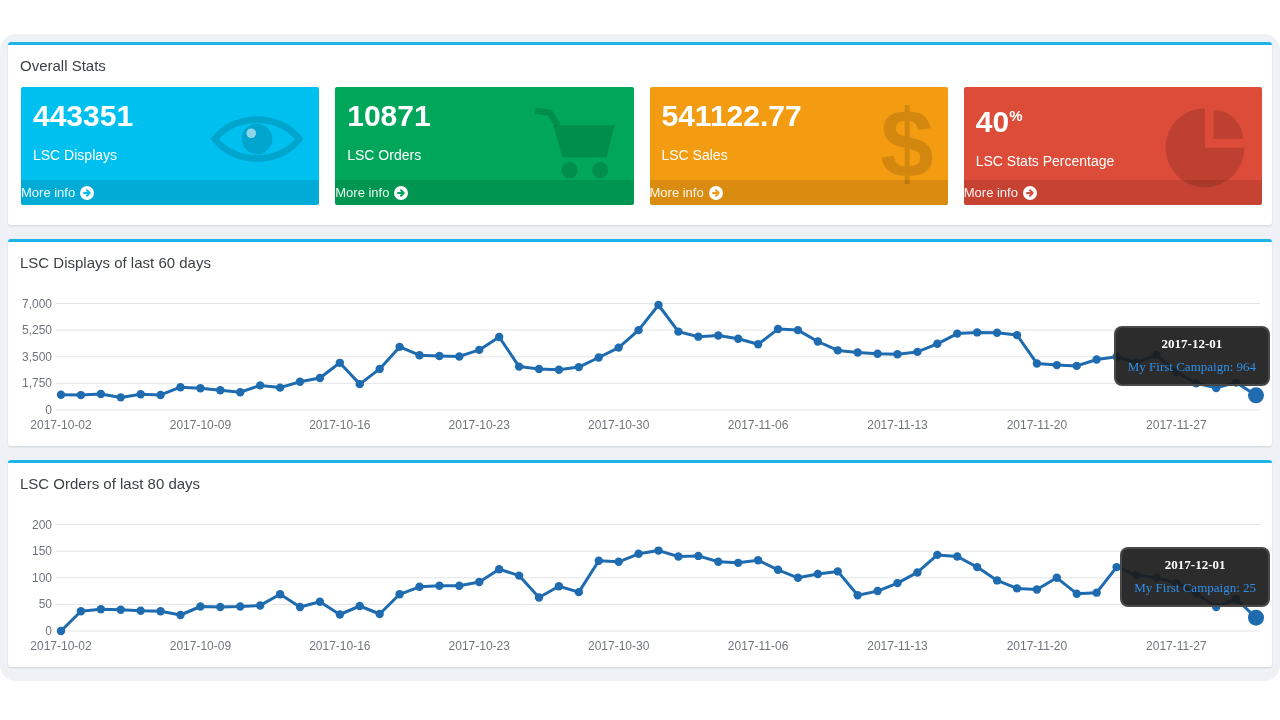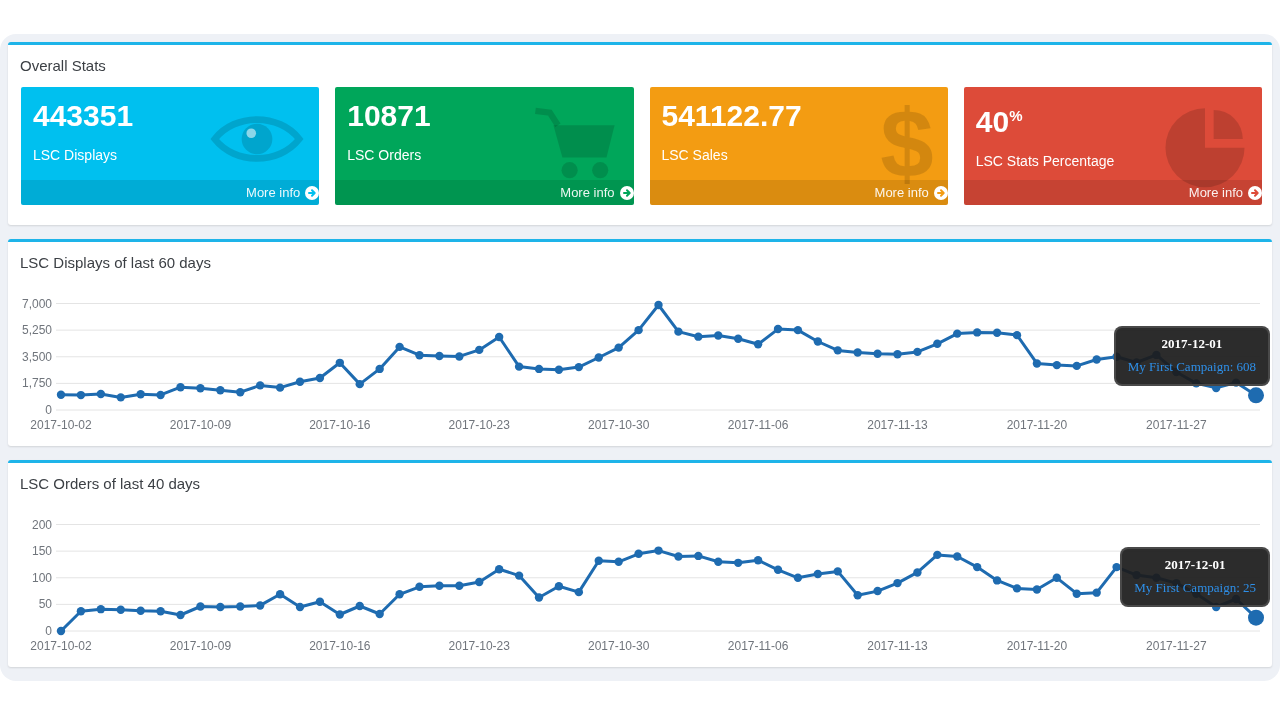--- a/index.html
+++ b/index.html
@@ -14,21 +14,21 @@
   .small-box{position:relative;color:#fff;border-radius:2px;overflow:hidden;min-height:118px;}
   .sb-inner{padding:10px 12px 0 12px;position:relative;z-index:2;}
   .sb-value{margin:2px 0 14px 0;font-size:30px;font-weight:bold;line-height:34px;letter-spacing:0;}
   .sb-value sup{font-size:15px;vertical-align:super;font-weight:bold;}
   .sb-label{margin:0;font-size:14px;line-height:16px;}
   .sb-icon{position:absolute;right:14px;top:16px;z-index:1;}
   .sb-icon svg{display:block;}
   .sb-icon .shape{fill:rgba(0,0,0,0.14);}
   .sb-icon .stroke-shape{fill:none;stroke:rgba(0,0,0,0.14);}
   .big-dollar{font-size:96px;font-weight:bold;color:rgba(0,0,0,0.13);line-height:86px;margin-top:-2px;}
-  .sb-footer{display:flex;align-items:center;justify-content:flex-end;gap:5px;
+  .sb-footer{display:flex;align-items:center;justify-content:flex-start;gap:5px;
              position:absolute;left:0;right:0;bottom:0;height:25px;
              background:rgba(0,0,0,0.10);color:rgba(255,255,255,0.92);
              font-size:13px;text-decoration:none;z-index:3;}
   .arrow-icon circle{fill:#ffffff;}
   .arrow-icon path{fill:none;stroke:var(--box-color,#555);stroke-width:2;stroke-linecap:round;stroke-linejoin:round;}
   
   .chart-wrap{position:relative;margin:8px 8px 0 8px;padding-bottom:8px;}
   .chart-wrap svg{display:block;}
   text.tick{font-family:"Liberation Sans",sans-serif;font-size:12px;fill:#70757c;}
   .flot-tooltip{position:absolute;right:-6px;top:36px;background:rgba(28,28,28,0.93);
@@ -212,27 +212,27 @@
           <circle cx="1120.5" cy="72.53142857142856" r="4.2" fill="#1e6bb0"></circle>
           <circle cx="1140.4166666666667" cy="64.92428571428572" r="4.2" fill="#1e6bb0"></circle>
           <circle cx="1160.3333333333335" cy="81.96428571428572" r="4.2" fill="#1e6bb0"></circle>
           <circle cx="1180.25" cy="93.375" r="4.2" fill="#1e6bb0"></circle>
           <circle cx="1200.1666666666667" cy="97.93928571428572" r="4.2" fill="#1e6bb0"></circle>
           <circle cx="1220.0833333333335" cy="92.61428571428571" r="4.2" fill="#1e6bb0"></circle>
           <circle cx="1240" cy="105.33342857142857" r="8" fill="#1e6bb0"></circle>
         </svg>
       <div class="flot-tooltip">
         <div class="tt-date">2017-12-01</div>
-        <div class="tt-line" style="color: rgb(46, 143, 232);">My First Campaign: 608</div>
+        <div class="tt-line" style="color: rgb(46, 143, 232);">My First Campaign: 964</div>
       </div>
     </div>
   </section>
 
   <section class="panel" style="margin-bottom:0;">
-    <h2 class="panel-header">LSC Orders of last 40 days</h2>
+    <h2 class="panel-header">LSC Orders of last 80 days</h2>
     <div class="chart-wrap">
       <svg width="1248" height="148" viewBox="0 0 1248 148">
           <line x1="40" y1="120" x2="1244" y2="120" stroke="#e4e4e4" stroke-width="1"></line>
           <text x="36" y="124" text-anchor="end" class="tick">0</text>
           <line x1="40" y1="93.375" x2="1244" y2="93.375" stroke="#e4e4e4" stroke-width="1"></line>
           <text x="36" y="97.375" text-anchor="end" class="tick">50</text>
           <line x1="40" y1="66.75" x2="1244" y2="66.75" stroke="#e4e4e4" stroke-width="1"></line>
           <text x="36" y="70.75" text-anchor="end" class="tick">100</text>
           <line x1="40" y1="40.125" x2="1244" y2="40.125" stroke="#e4e4e4" stroke-width="1"></line>
           <text x="36" y="44.125" text-anchor="end" class="tick">150</text>

